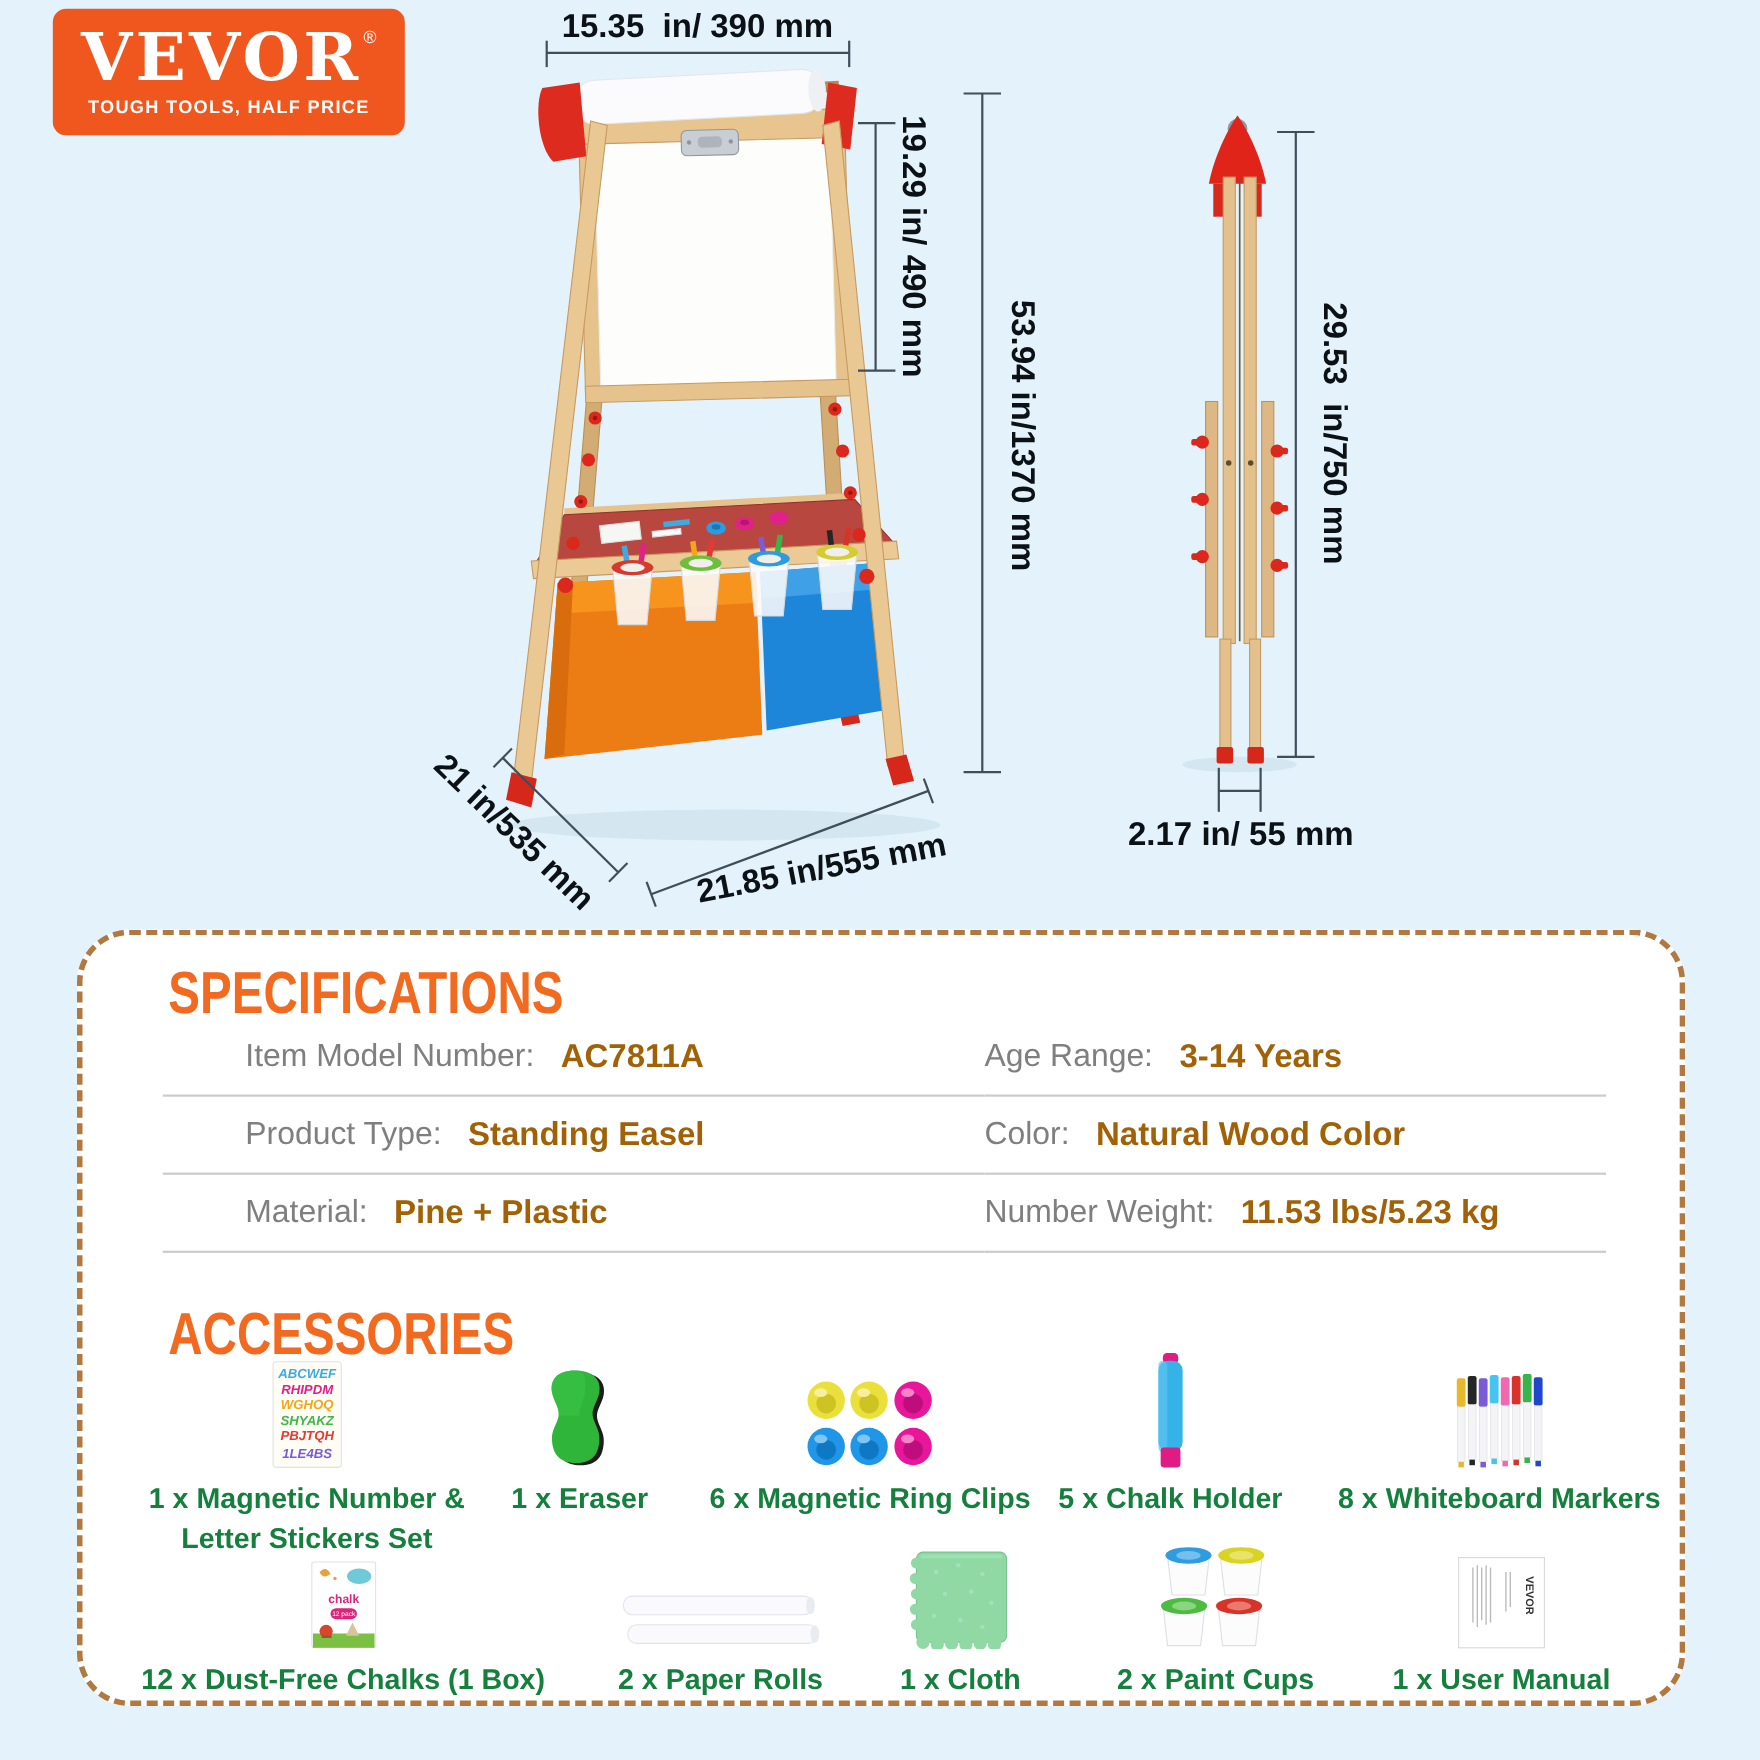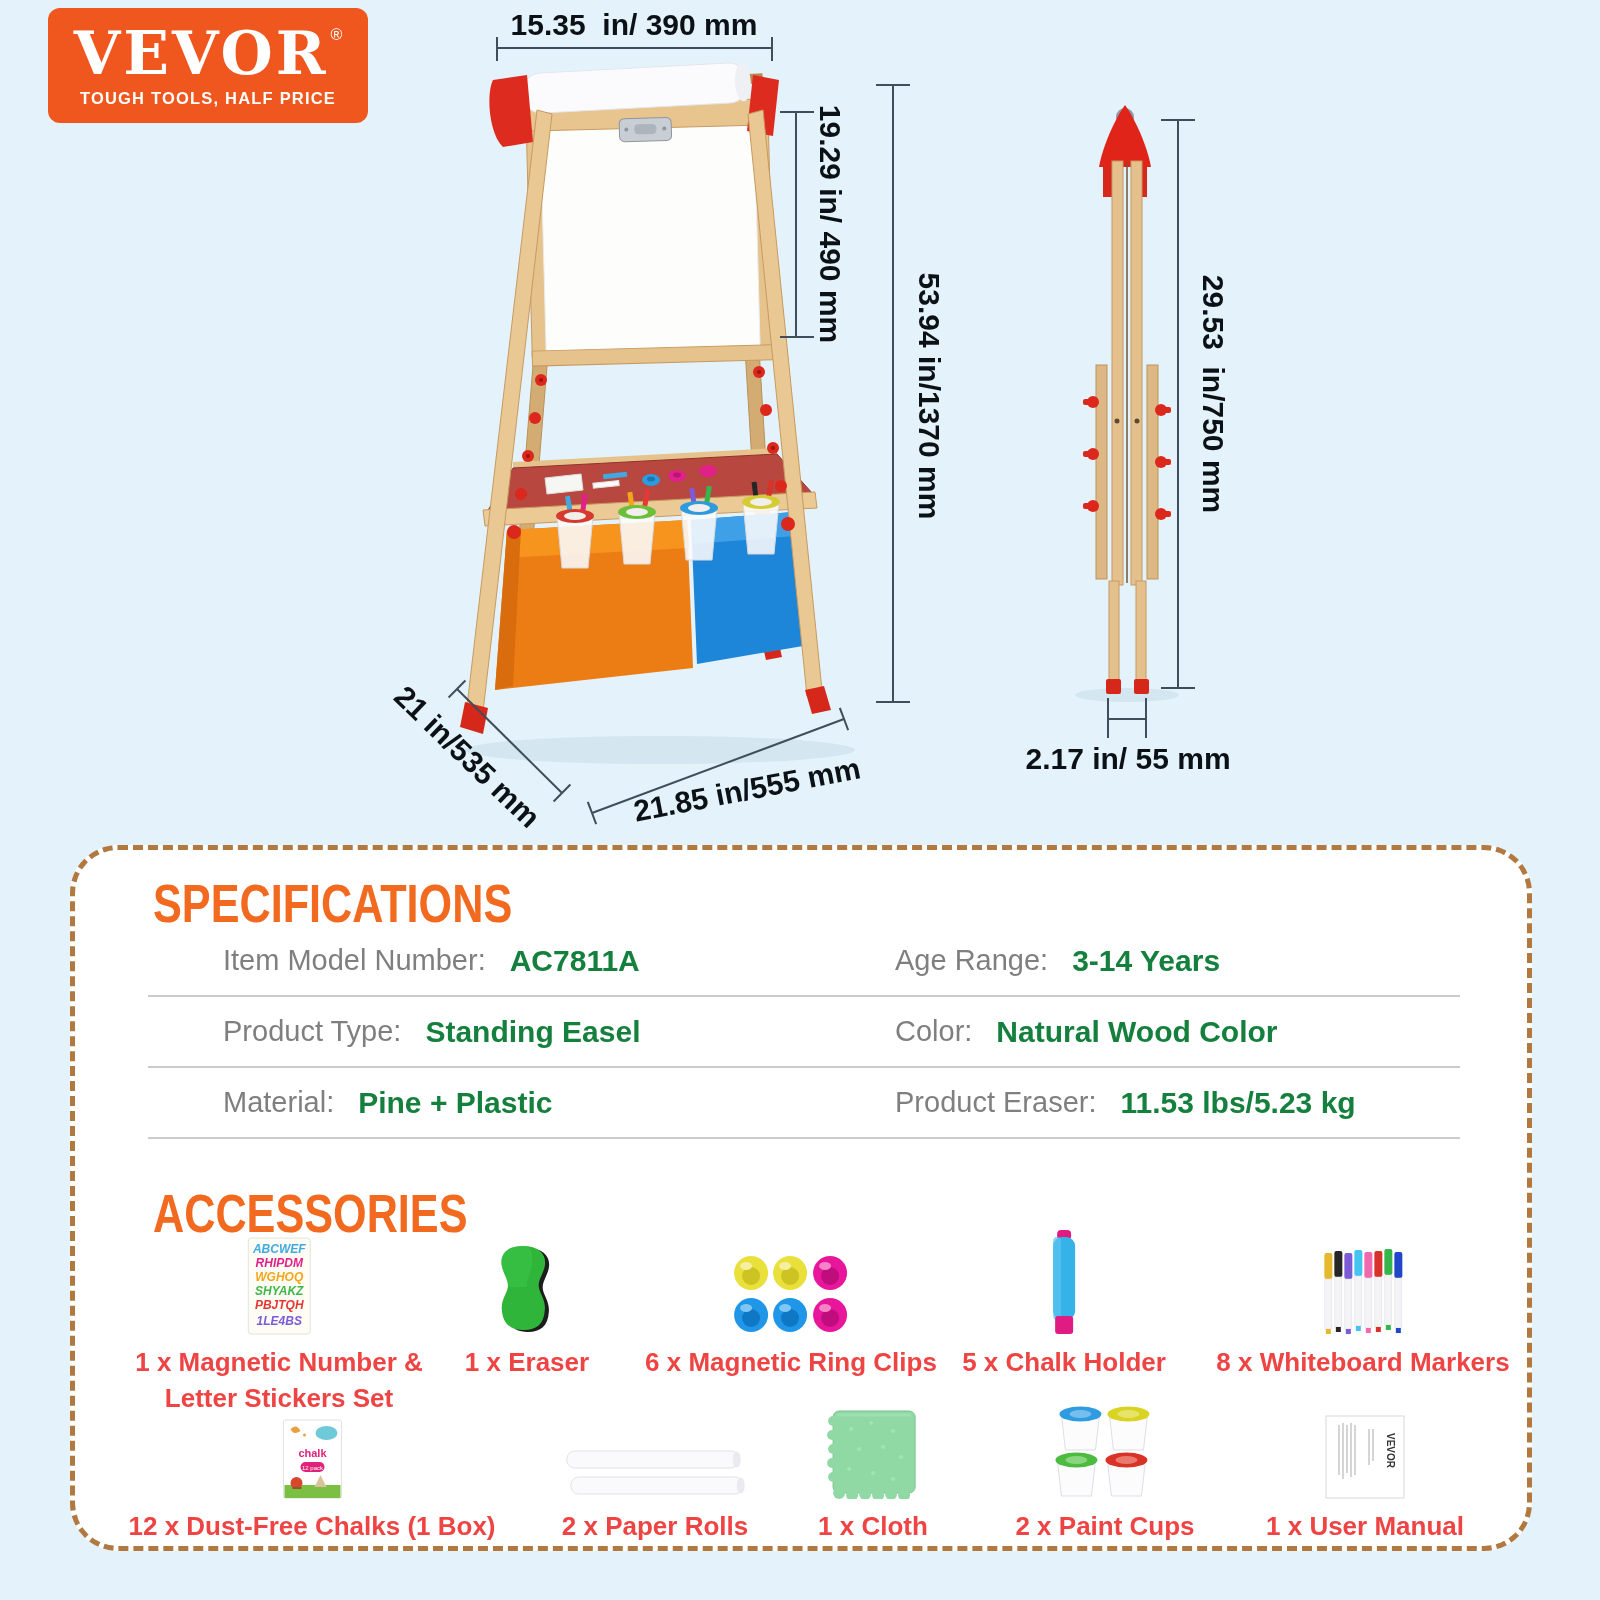--- a/index.html
+++ b/index.html
@@ -19,27 +19,27 @@
 
   
   .panel{position:absolute;left:70px;top:845px;width:1462px;height:706px;background:#ffffff;
          border:5px dashed #b1793f;border-radius:48px;box-sizing:border-box;}
   .sec-title{position:absolute;font-weight:bold;font-size:54px;color:#f26a1f;
              transform:scaleX(0.8);transform-origin:left center;white-space:nowrap;line-height:1;}
   .spec-table{position:absolute;left:73px;top:76px;width:1312px;display:grid;grid-template-columns:747px 565px;}
   .spec-cell{height:71px;border-bottom:2px solid #cbcbcb;display:flex;align-items:center;box-sizing:border-box;}
   .spec-cell.c1{padding-left:75px;}
   .spec-label{font-size:29px;color:#7f7f7f;}
-  .spec-value{font-size:30px;color:#15803d;font-weight:bold;margin-left:24px;}
+  .spec-value{font-size:30px;color:#a16207;font-weight:bold;margin-left:24px;}
 
   .acc-item{position:absolute;transform:translateX(-50%);text-align:center;}
   .acc-img{display:flex;align-items:flex-end;justify-content:center;}
   .row1 .acc-img{height:105px;font-style:italic;}
   .row2 .acc-img{height:94px;}
-  .acc-label{font-size:26px;font-weight:bold;color:#ef4444;white-space:nowrap;line-height:36px;margin-top:9px;}
+  .acc-label{font-size:26px;font-weight:bold;color:#15803d;white-space:nowrap;line-height:36px;margin-top:9px;}
   svg{display:block;}
 </style>
 </head>
 <body>
 
 <div class="stage">
 
   <div class="logo">
     <div class="logo-brand-row">
       <span class="logo-brand">VEVOR</span>
@@ -246,21 +246,21 @@
       </div>
       <div class="spec-cell c2">
         <span class="spec-label">Color:</span>
         <span class="spec-value">Natural Wood Color</span>
       </div>
       <div class="spec-cell c1">
         <span class="spec-label">Material:</span>
         <span class="spec-value">Pine + Plastic</span>
       </div>
       <div class="spec-cell c2">
-        <span class="spec-label">Product Eraser:</span>
+        <span class="spec-label">Number Weight:</span>
         <span class="spec-value">11.53 lbs/5.23 kg</span>
       </div>
     </div>
 
     <h2 class="sec-title" style="left:78px;top:336px;margin:0;">ACCESSORIES</h2>
 
     <div class="acc-item row1" style="left:204px;top:380px;">
       <div class="acc-img">
         <svg width="64" height="98" viewBox="0 0 64 98">
           <rect x="1" y="1" width="62" height="96" rx="3" fill="#fdfdf6" stroke="#e3e3da"></rect>

